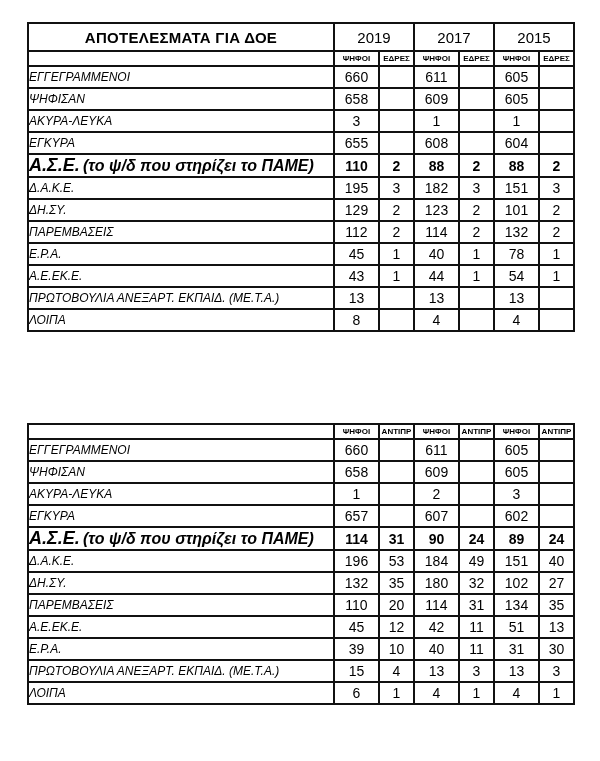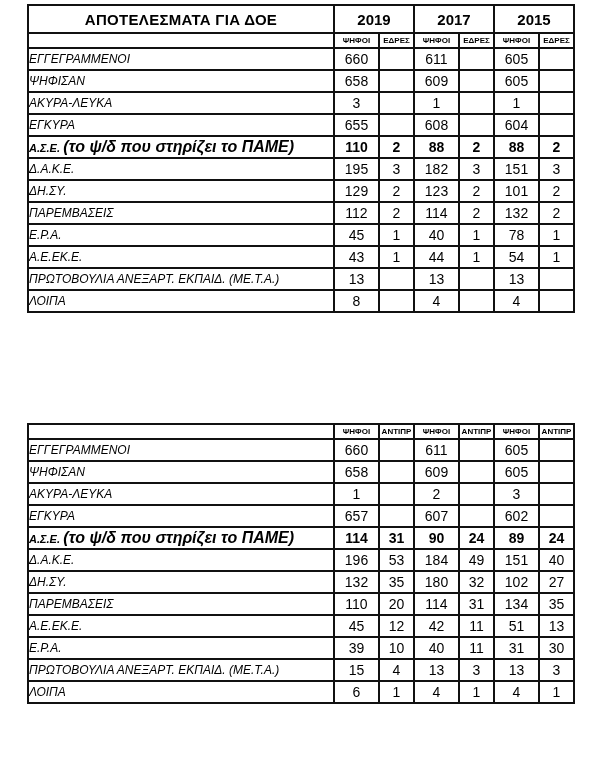--- a/index.html
+++ b/index.html
@@ -13,39 +13,39 @@
     position: relative;
   }
   .results-table {
     border-collapse: collapse;
     position: absolute;
     left: 27px;
     width: 546px;
     table-layout: fixed;
     background: #ffffff;
   }
-  #table-0 { top: 4px; }
+  #table-0 { top: 22px; }
   #table-1 { top: 423px; }
 
   .results-table td {
     border: 2px solid #111111;
     padding: 0;
     overflow: hidden;
     white-space: nowrap;
     vertical-align: middle;
   }
   .title-cell {
     font-weight: bold;
     font-size: 15px;
     letter-spacing: 0.3px;
     text-align: center;
     height: 26px;
   }
   .year-cell {
-    font-weight: bold;
+    font-weight: normal;
     font-size: 15px;
     text-align: center;
   }
   .subhead-row td { height: 13px; }
   .subhead-cell {
     font-size: 8px;
     font-weight: bold;
     text-align: center;
     margin-left: 44px;
   }
@@ -57,21 +57,21 @@
   }
   .num-cell {
     font-size: 14px;
     text-align: center;
   }
   
   .thin-r { border-right-width: 1px; }
   .thin-l { border-left-width: 1px; }
 
   .bold-row .num-cell { font-weight: bold; }
-  .ase-label { font-size: 11px; font-weight: bold; }
+  .ase-label { font-size: 18px; font-weight: bold; }
   .ase-note  { font-size: 16px; font-weight: bold; }
 </style>
 </head>
 <body>
 
 <div>
   <table class="results-table" id="table-0">
       <colgroup>
         <col style="width: 306px;">
         <col style="width: 45px;">

